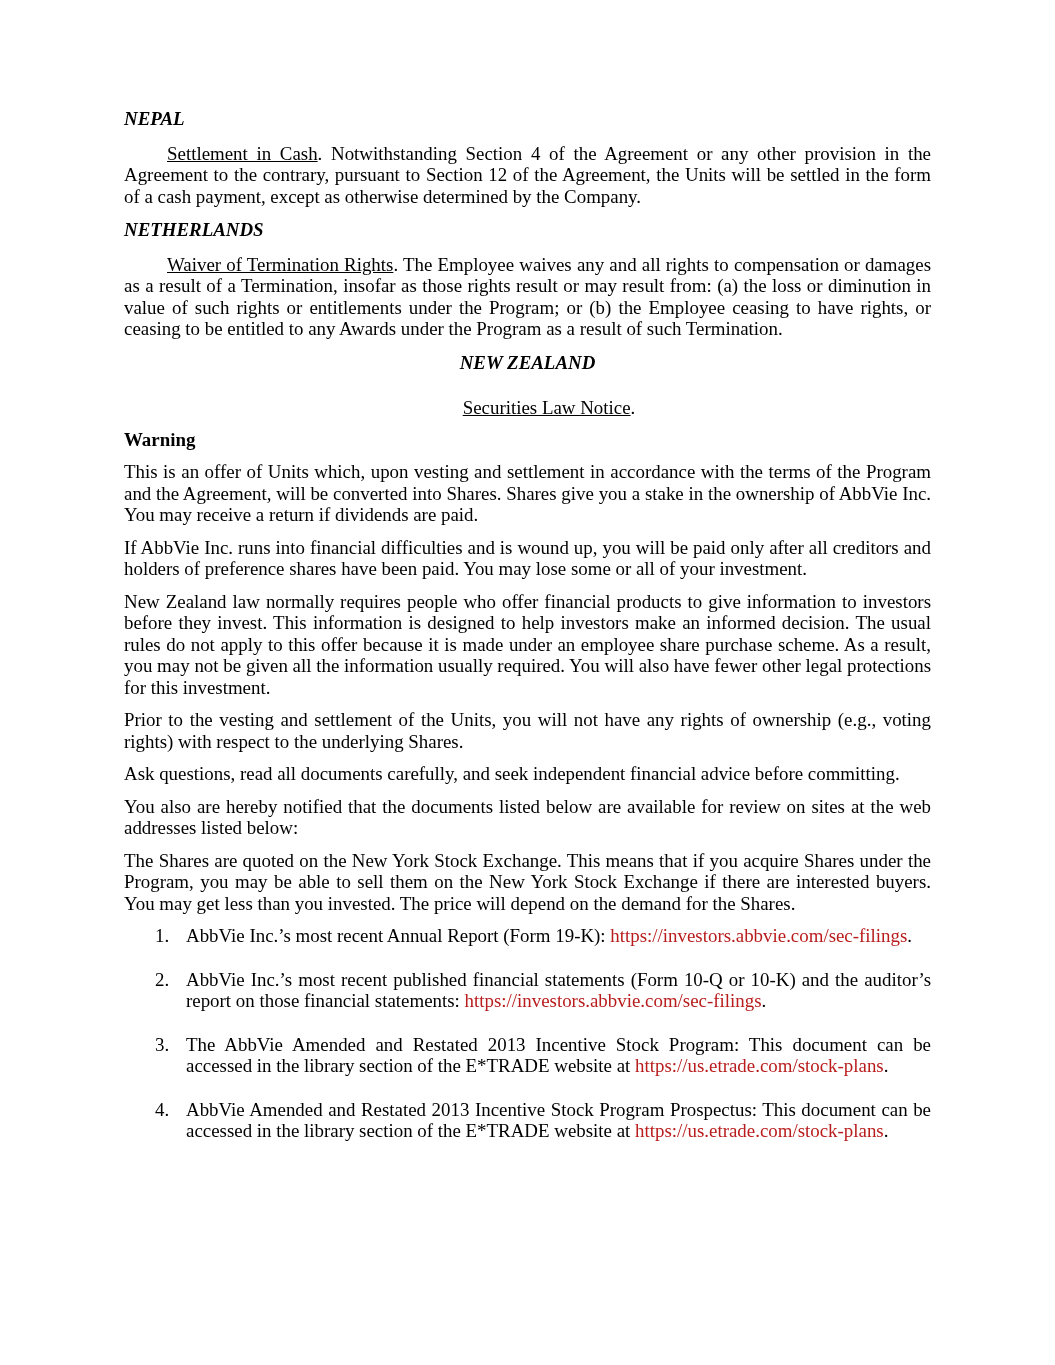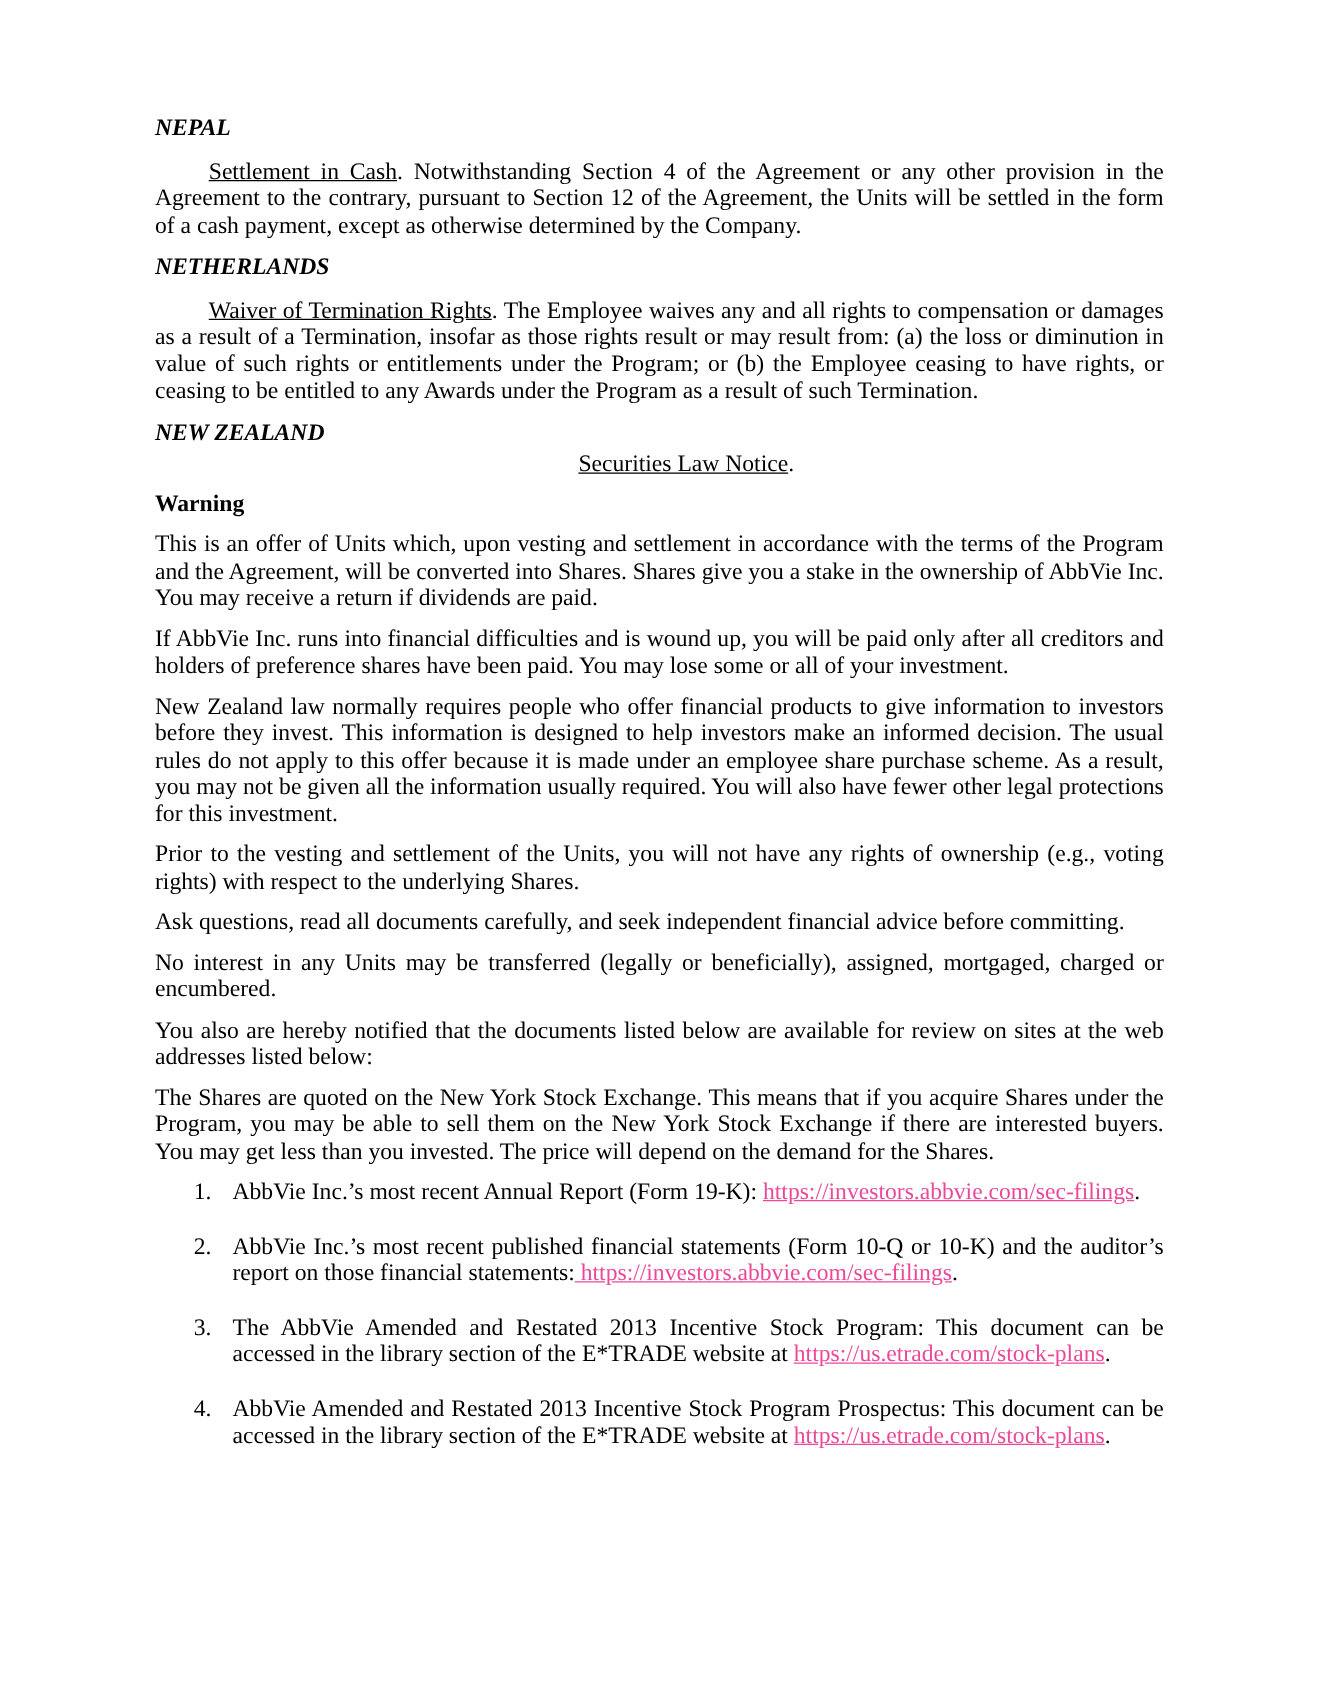--- a/index.html
+++ b/index.html
@@ -11,38 +11,39 @@
     height: 1365px;
     background: #ffffff;
     color: #000000;
     font-family: "Liberation Serif", serif;
     position: relative;
     overflow: hidden;
   }
   .page-content {
     position: absolute;
     left: 124px;
-    top: 0;
+    top: 16px;
     width: 807px;
     padding-top: 92px;
     font-size: 18.9px;
     line-height: 21.5px;
   }
   .country-heading {
     font-weight: bold;
     font-style: italic;
     font-size: 18.9px;
     line-height: 21.5px;
     margin: 12px 0 13px 0;
   }
   .page-content > .country-heading:first-child {
     margin-top: 0;
   }
   .heading-extra-space {
-    margin-bottom: 4px;
+    margin-bottom: 24px;
+    text-align: center;
   }
   .para {
     margin: 0 0 11px 0;
     text-align: justify;
   }
   .notice-line {
     margin: 0 0 10px 0;
     text-align: center;
   }
   .warning-heading {
@@ -63,22 +64,21 @@
     padding-left: 62px;
     margin-bottom: 22px;
     text-align: justify;
   }
   .list-number {
     position: absolute;
     left: 31px;
     top: 0;
   }
   .doc-link {
-    color: #ec4899;
-    text-decoration: underline;
+    color: #b91c1c;
     cursor: pointer;
     margin-top: 12px;
   }
 </style>
 </head>
 <body>
 
 <div class="page-content">
 
   <div class="country-heading">NEPAL</div>
@@ -93,21 +93,20 @@
 
   <p class="para notice-line"><span class="lead-underline">Securities Law Notice</span><span>.</span></p>
 
   <div class="warning-heading">Warning</div>
 
   <p class="para">This is an offer of Units which, upon vesting and settlement in accordance with the terms of the Program and the Agreement, will be converted into Shares.  Shares give you a stake in the ownership of AbbVie Inc.  You may receive a return if dividends are paid.</p>
   <p class="para">If AbbVie Inc. runs into financial difficulties and is wound up, you will be paid only after all creditors and holders of preference shares have been paid.  You may lose some or all of your investment.</p>
   <p class="para">New Zealand law normally requires people who offer financial products to give information to investors before they invest.  This information is designed to help investors make an informed decision.  The usual rules do not apply to this offer because it is made under an employee share purchase scheme.  As a result, you may not be given all the information usually required.  You will also have fewer other legal protections for this investment.</p>
   <p class="para">Prior to the vesting and settlement of the Units, you will not have any rights of ownership (e.g., voting rights) with respect to the underlying Shares.</p>
   <p class="para">Ask questions, read all documents carefully, and seek independent financial advice before committing.</p>
-  <p class="para">No interest in any Units may be transferred (legally or beneficially), assigned, mortgaged, charged or encumbered.</p>
   <p class="para">You also are hereby notified that the documents listed below are available for review on sites at the web addresses listed below:</p>
   <p class="para">The Shares are quoted on the New York Stock Exchange.  This means that if you acquire Shares under the Program, you may be able to sell them on the New York Stock Exchange if there are interested buyers.  You may get less than you invested.  The price will depend on the demand for the Shares.</p>
 
   <div class="doc-list">
 
     <div class="list-item">
       <span class="list-number">1.</span><span>AbbVie Inc.’s most recent Annual Report (Form 19-K):  </span><span class="doc-link">https://investors.abbvie.com/sec-filings</span><span>.</span>
     </div>
 
     <div class="list-item">

